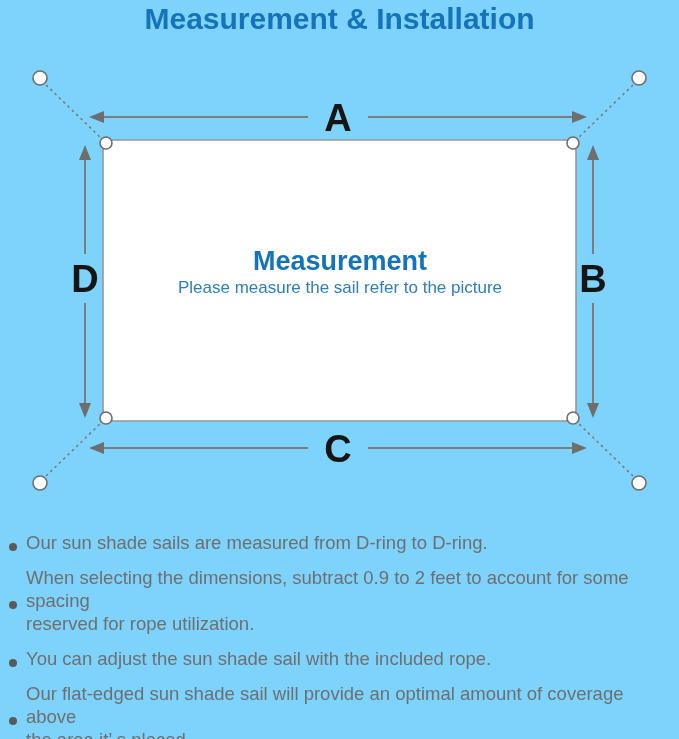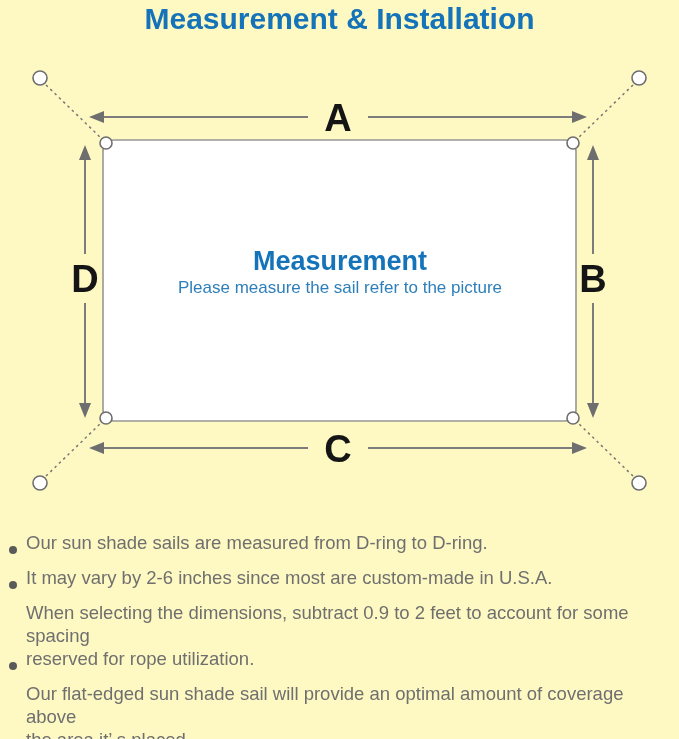--- a/index.html
+++ b/index.html
@@ -11,21 +11,21 @@
     --text-gray:#6f6f6f;
     --dot-gray:#5a5a5a;
   }
   *{margin:0;padding:0;box-sizing:border-box;}
   html,body{background:#ffffff;}
   body{font-family:"Liberation Sans","DejaVu Sans",sans-serif;}
   .page{
     position:relative;
     width:679px;
     height:739px;
-    background:#fef9c3;
+    background:#7dd3fc;
     overflow:hidden;
   }
   .page-title{
     position:absolute;
     top:-2px;
     left:0;
     width:100%;
     text-align:center;
     font-size:30px;
     font-weight:bold;
@@ -57,21 +57,21 @@
     fill:var(--subtitle-blue);
   }
   .notes{
     position:absolute;
     top:531px;
     left:9px;
     width:668px;
   }
   .note-item{
     display:flex;
-    align-items:flex-end;
+    align-items:center;
     margin-bottom:12px;
   }
   .note-dot{
     flex:0 0 auto;
     width:8px;
     height:8px;
     border-radius:50%;
     background:var(--dot-gray);
     margin:8px 9px 0 0;
   }
@@ -144,26 +144,26 @@
     <text class="center-subtitle" x="340" y="293" text-anchor="middle">Please measure the sail refer to the picture</text>
   </svg>
 
   <div class="notes">
     <div class="note-item">
       <span class="note-dot"></span>
       <span class="note-text">Our sun shade sails are measured from D-ring to D-ring.</span>
     </div>
     <div class="note-item">
       <span class="note-dot"></span>
-      <span class="note-text">It may vary by 2-6 inches since most are custom-made in U.S.A.</span>
+      <span class="note-text">When selecting the dimensions, subtract 0.9 to 2 feet to account for some spacing
+reserved for rope utilization.</span>
     </div>
     <div class="note-item">
       <span class="note-dot"></span>
-      <span class="note-text">When selecting the dimensions, subtract 0.9 to 2 feet to account for some spacing
-reserved for rope utilization.</span>
+      <span class="note-text">You can adjust the sun shade sail with the included rope.</span>
     </div>
     <div class="note-item">
       <span class="note-dot"></span>
       <span class="note-text">Our flat-edged sun shade sail will provide an optimal amount of coverage above
 the area it’ s placed.</span>
     </div>
   </div>
 
 </div>
 

